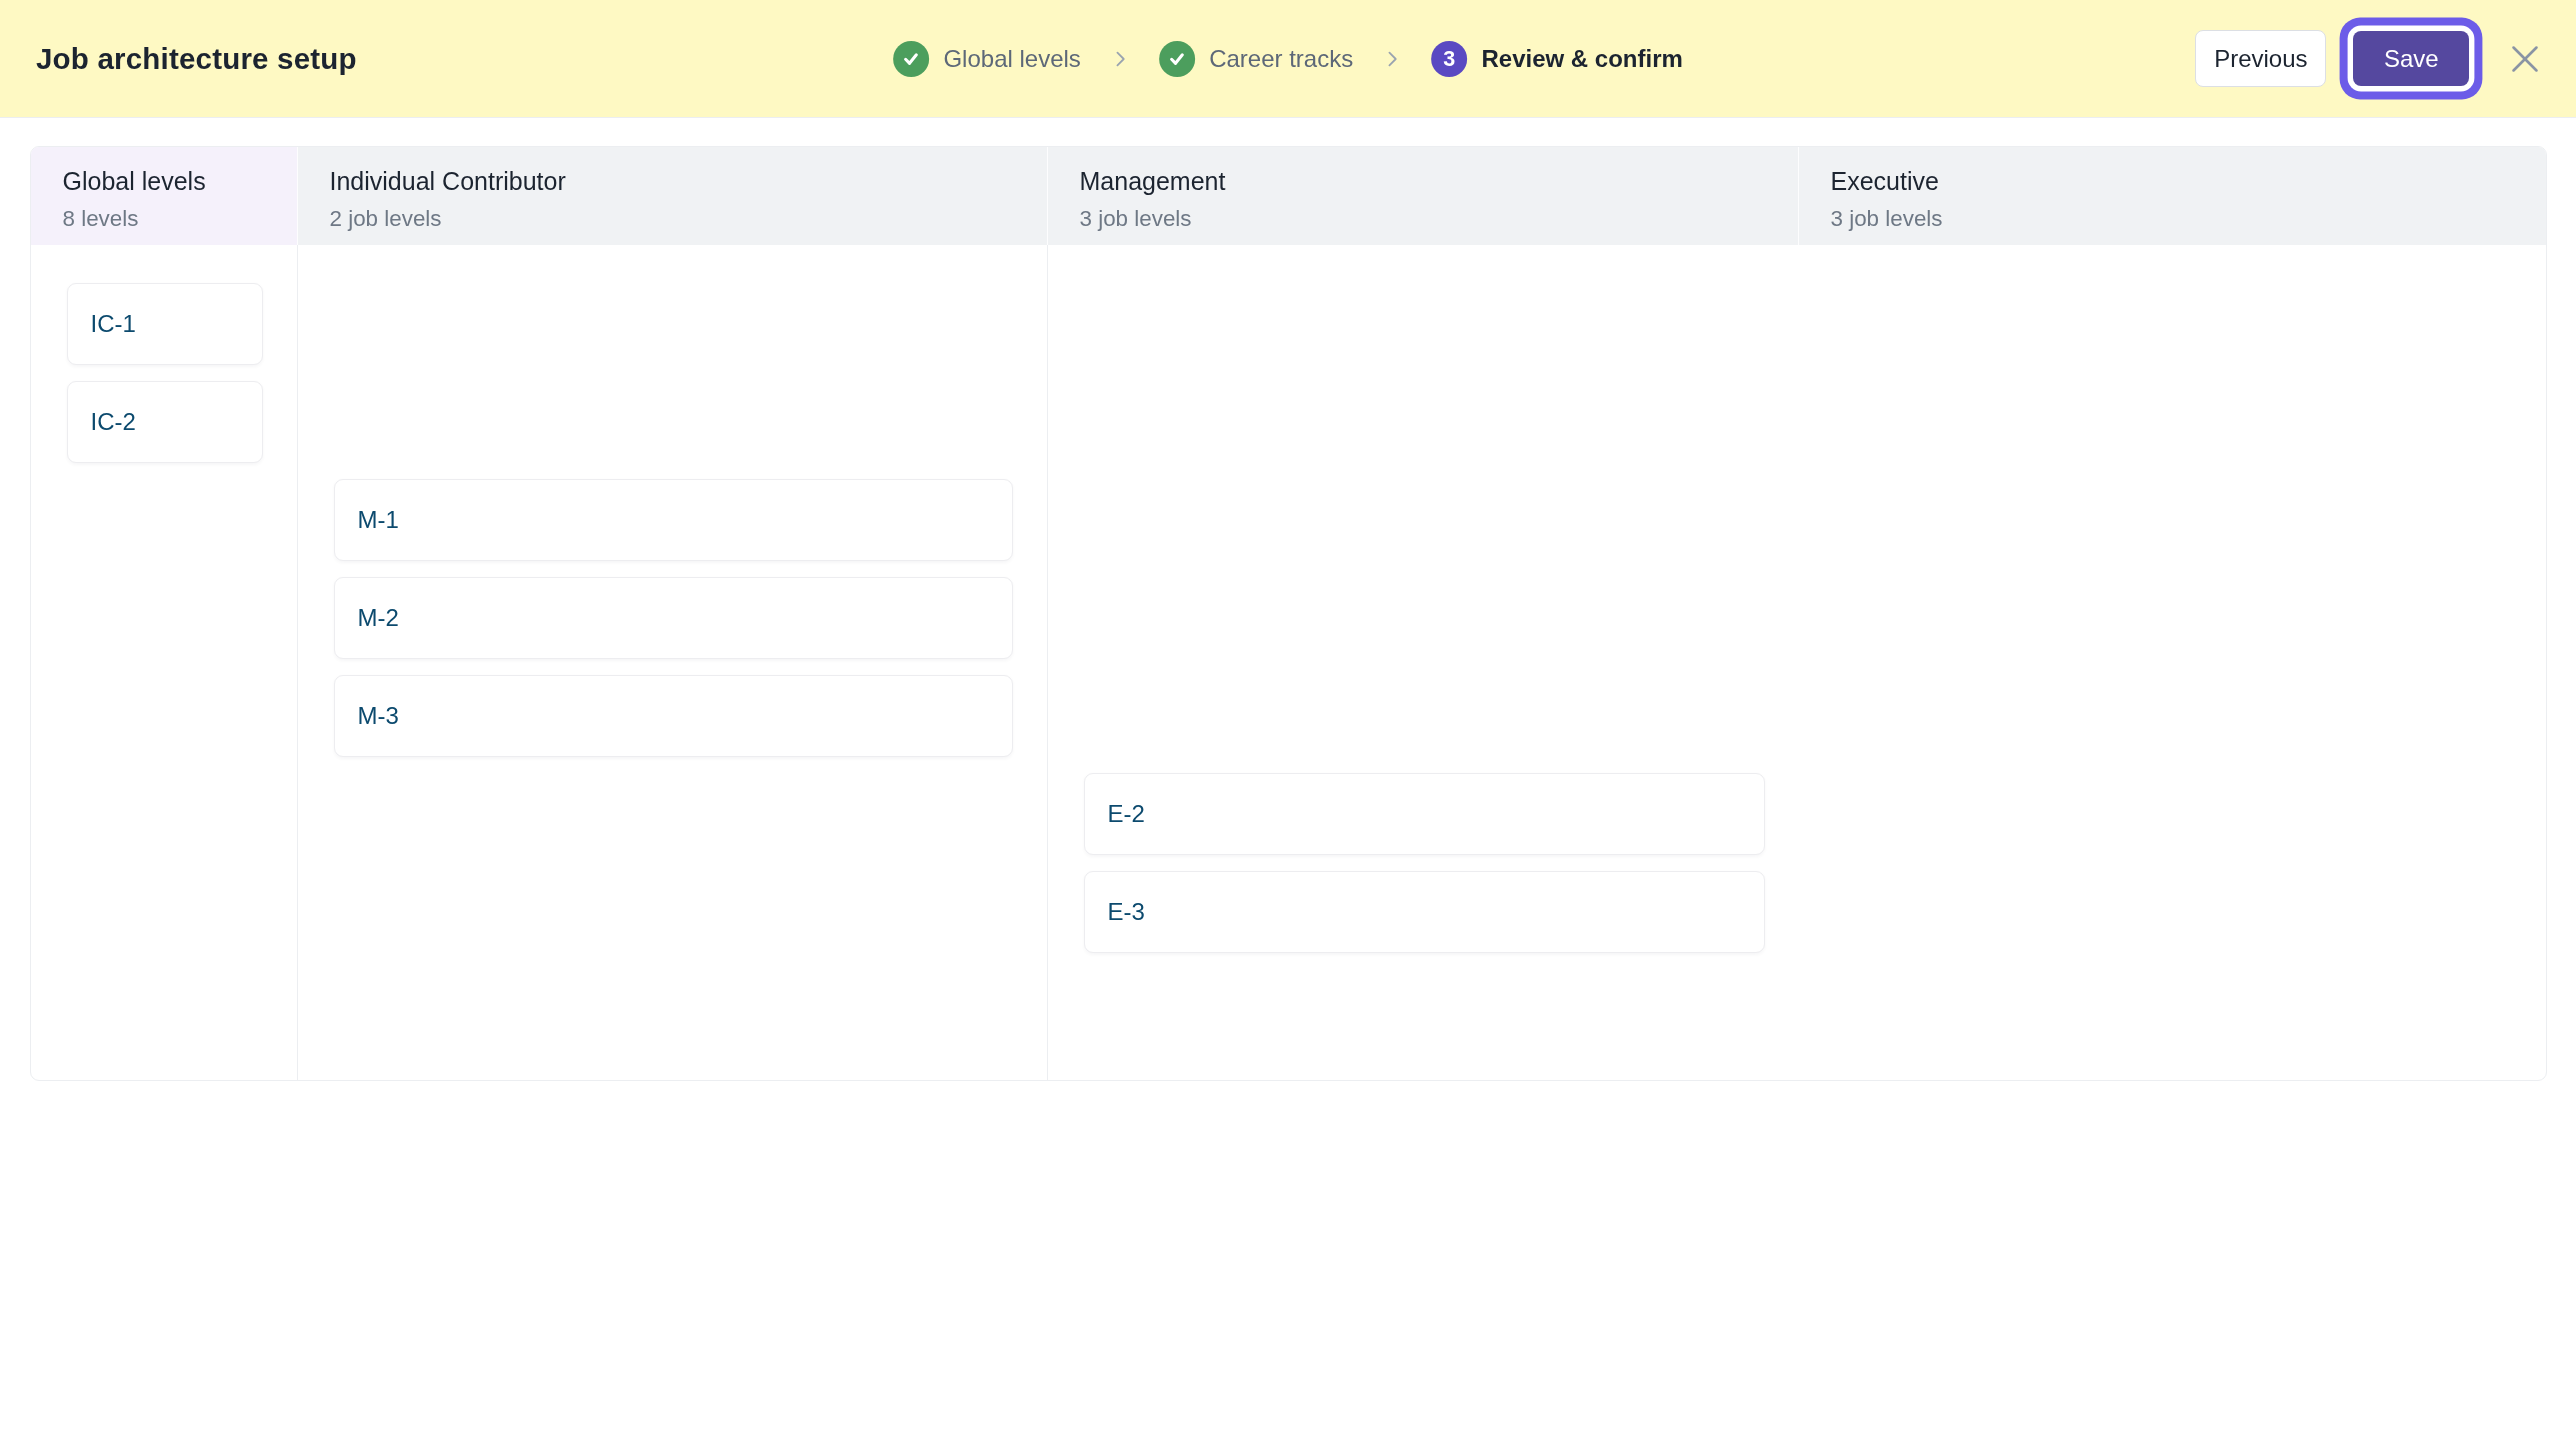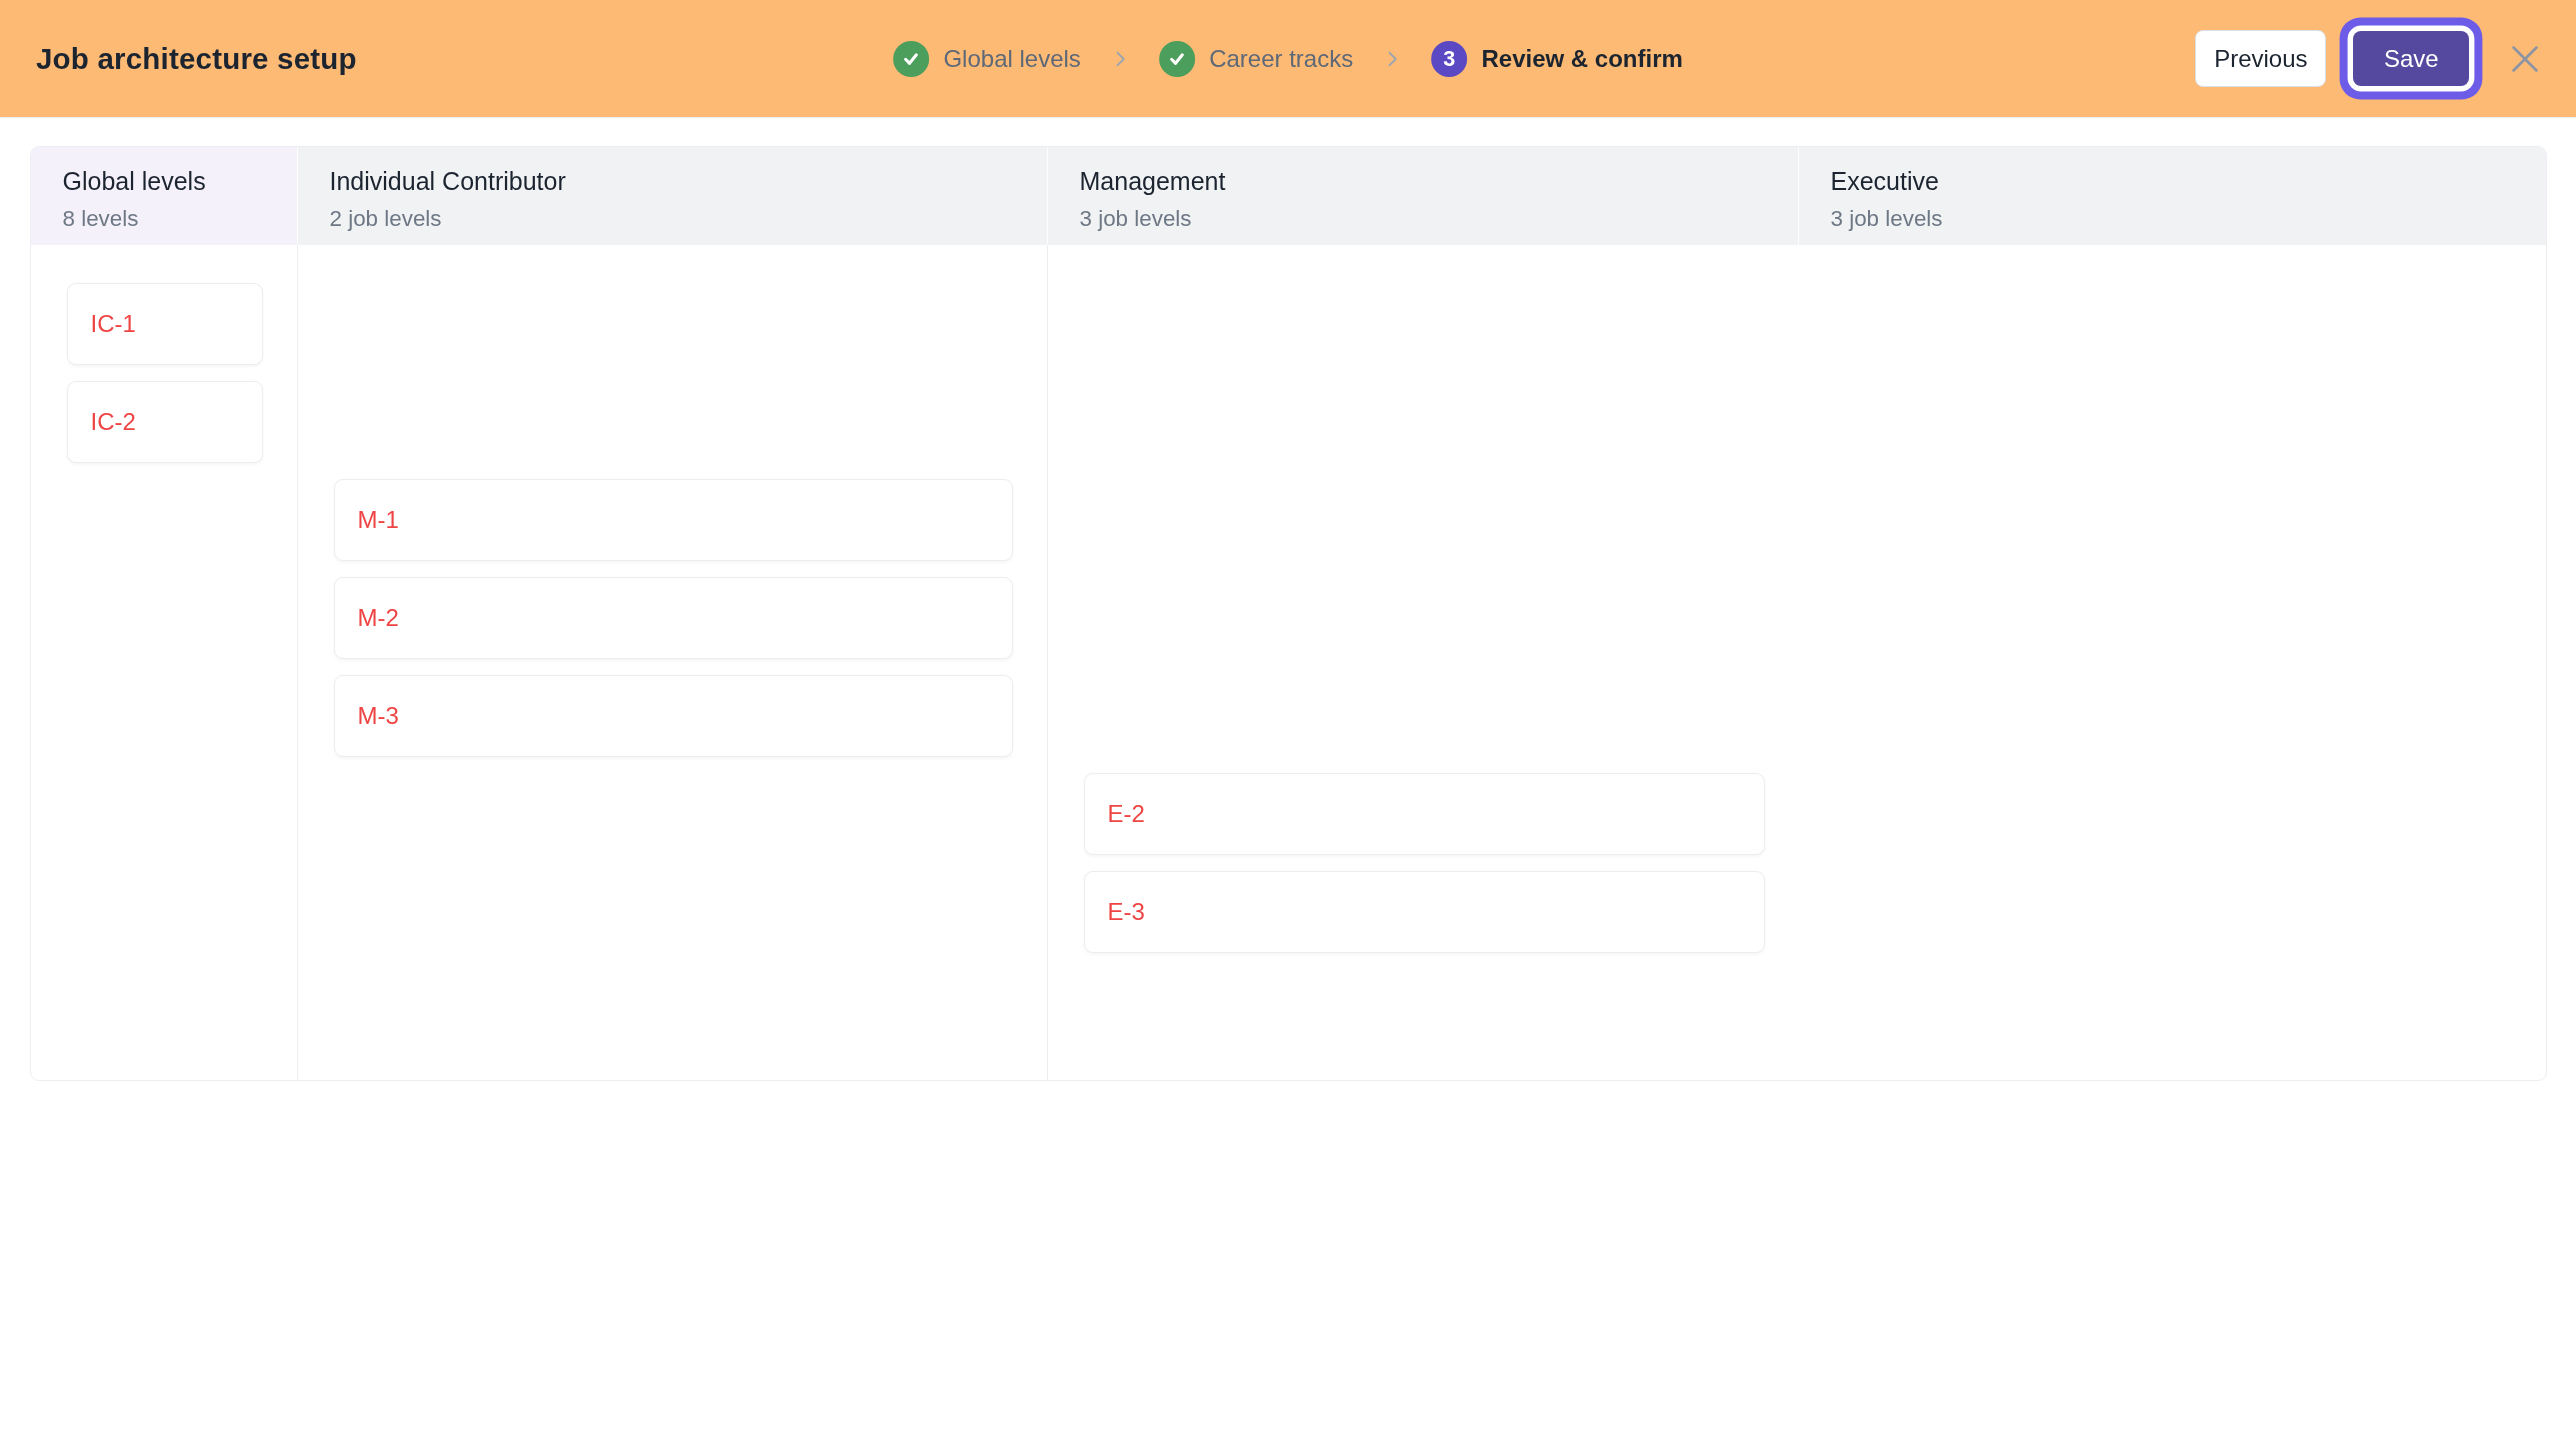--- a/index.html
+++ b/index.html
@@ -4,21 +4,21 @@
 <style>
   * { margin: 0; padding: 0; box-sizing: border-box; }
   html, body { width: 2576px; height: 1454px; background: #ffffff; }
   body { font-family: "Liberation Sans", sans-serif; color: #1c2430; overflow: hidden; }
 
   #app { position: relative; width: 2576px; height: 1454px; background: #fff; }
 
   
   .topbar {
     position: absolute; top: 0; left: 0; right: 0; height: 118px;
-    background: #fdba74; border-bottom: 1.8px solid #eceef1;
+    background: #fef9c3; border-bottom: 1.8px solid #eceef1;
     display: flex; align-items: center; padding: 0 32px 0 36px;
   }
   .page-title { font-size: 29.5px; font-weight: 700; letter-spacing: 0.2px; color: #1c2430; }
 
   .stepper {
     position: absolute; left: 50%; top: 0; height: 118px; transform: translateX(-50%);
     display: flex; align-items: center; gap: 30px; white-space: nowrap;
   }
   .step { display: flex; align-items: center; gap: 14.3px; cursor: pointer; }
   .step-circle {
@@ -73,21 +73,21 @@
 
   .row-slot { height: 98px; display: flex; align-items: center; }
   .levels-col .row-slot { justify-content: center; }
   .level-label { font-size: 25px; color: #1c2430; }
 
   .job-card {
     flex: 1; height: 82px; margin: 0 34px 0 36px;
     background: #fff; border: 1.8px solid #ededf0; border-radius: 9px;
     box-shadow: 0 1.8px 3.6px rgba(20, 26, 40, 0.04);
     display: flex; align-items: center; padding-left: 23px;
-    font-size: 24px; color: #ef4444; cursor: pointer;
+    font-size: 24px; color: #0c4a6e; cursor: pointer;
   }
 </style>
 </head>
 <body>
 
 <div id="app">
 
   <div class="topbar">
     <div class="page-title">Job architecture setup</div>
 

